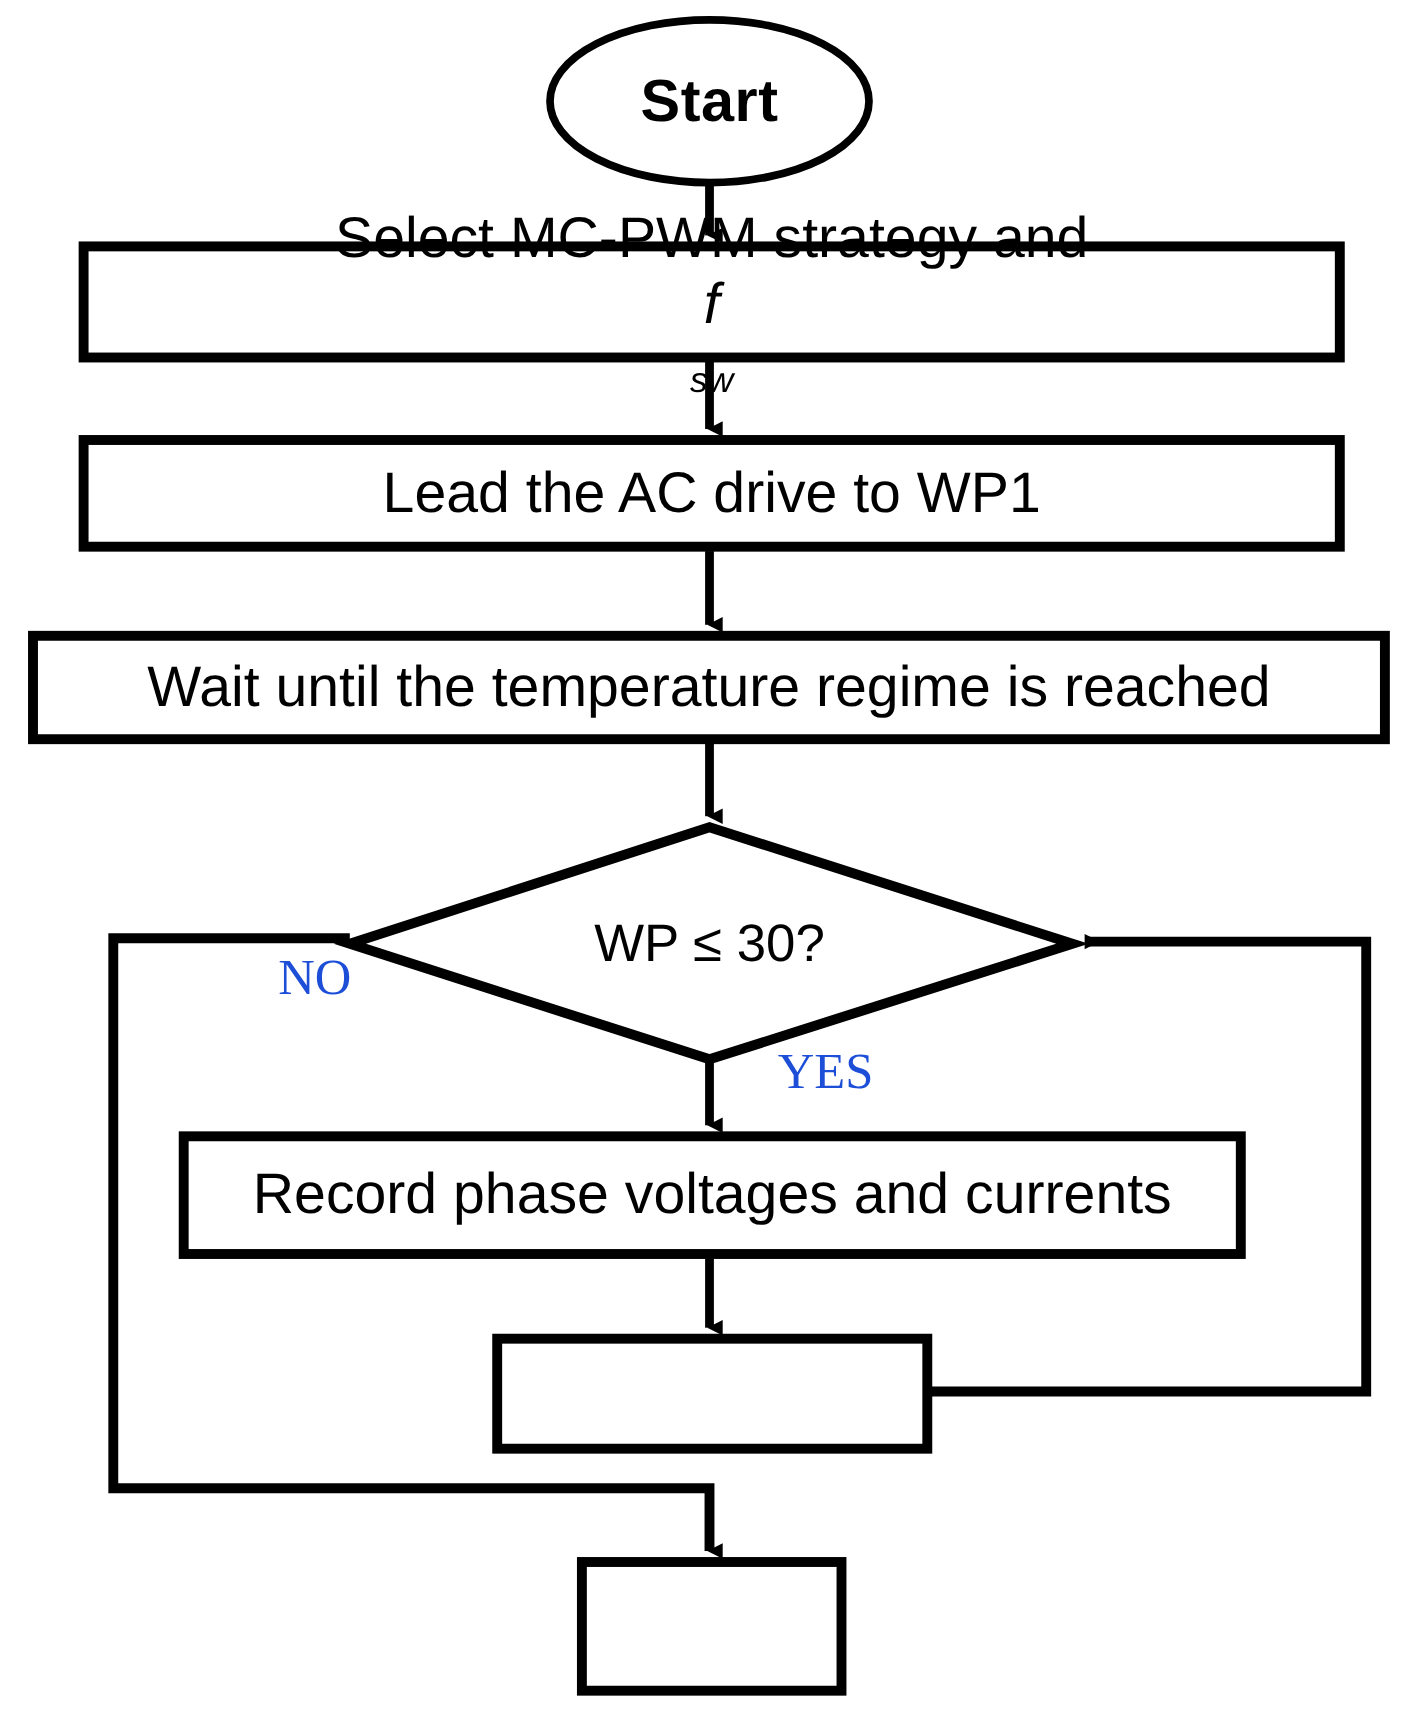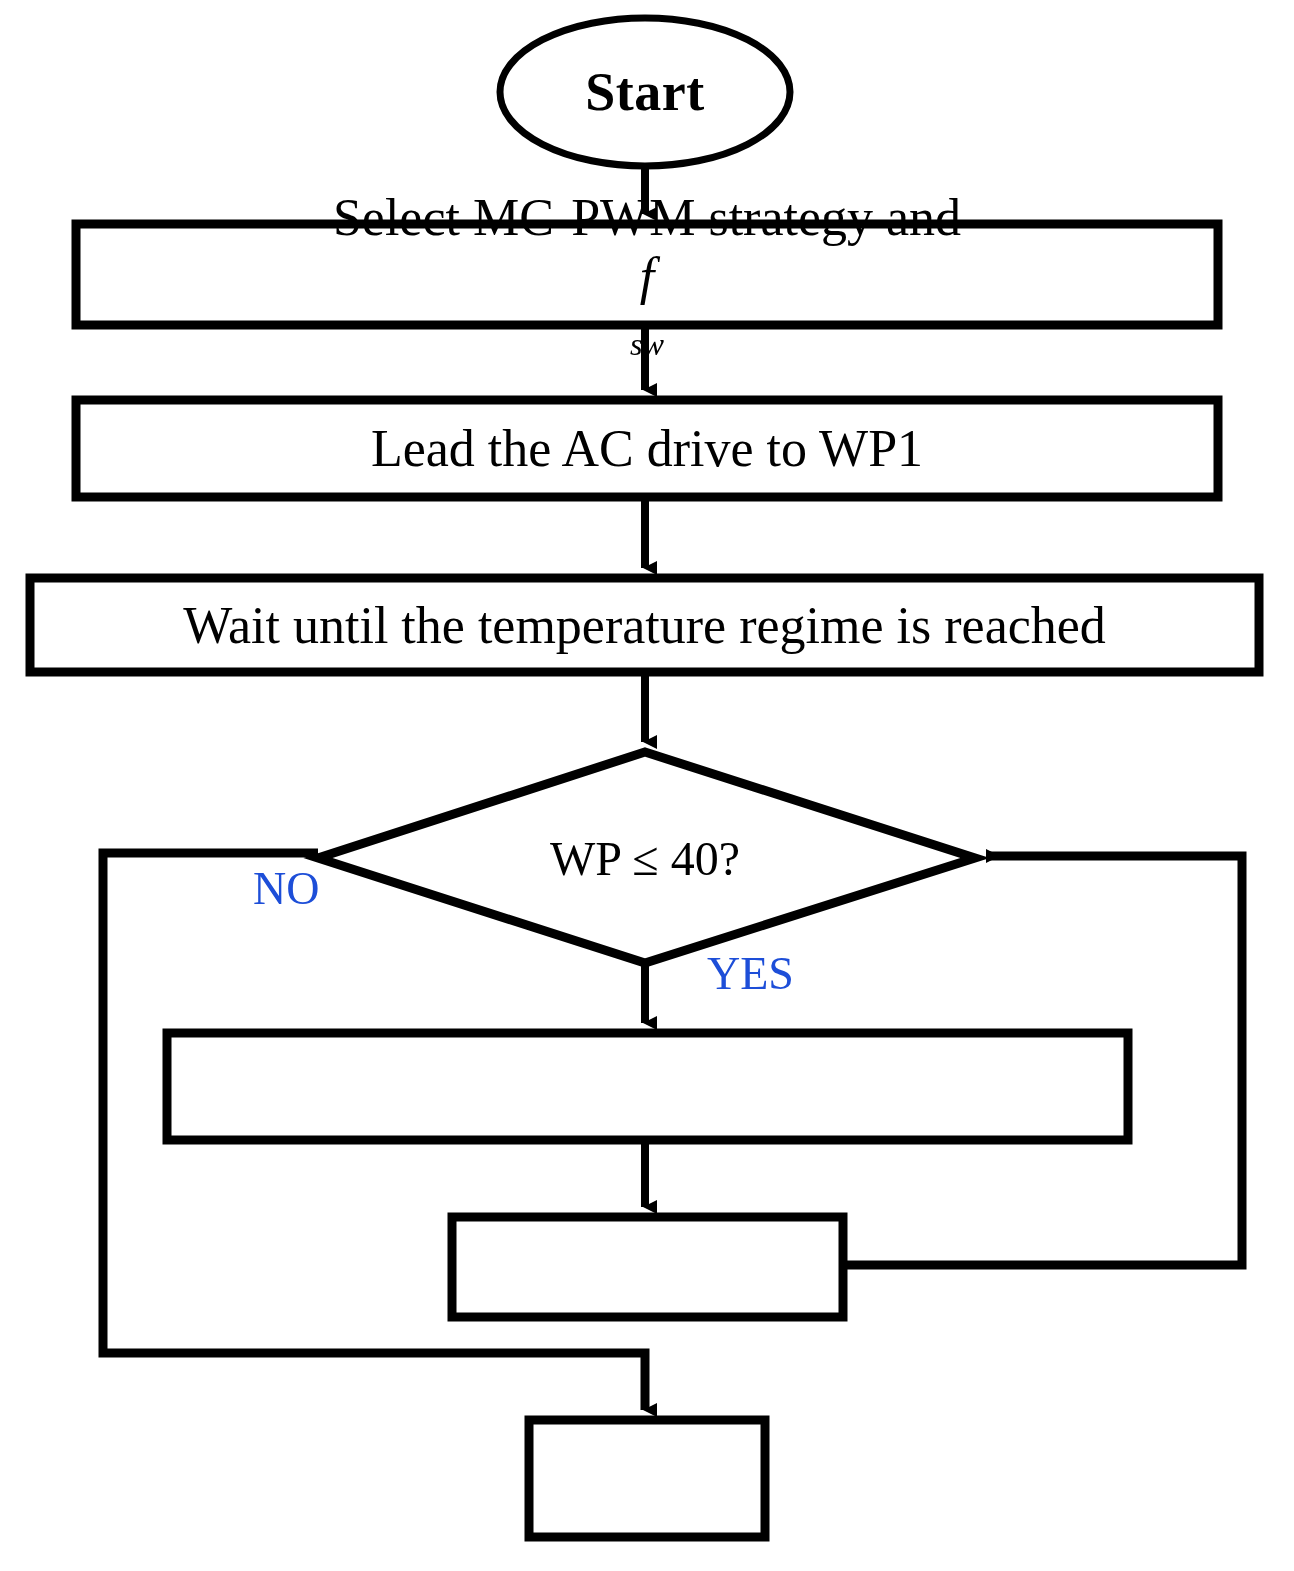--- a/index.html
+++ b/index.html
@@ -25,21 +25,21 @@
     width: 1294px;
     height: 1571px;
   }
   .node-text {
     position: absolute;
     display: flex;
     align-items: center;
     justify-content: center;
     text-align: center;
     color: #000000;
-    font-family: Liberation Serif, serif;
+    font-family: Liberation Sans, sans-serif;
     white-space: nowrap;
     pointer-events: none;
   }
   .t-start {
     font-weight: bold;
     font-size: 54px;
     letter-spacing: 0.5px;
   }
   .t-process {
     font-weight: normal;
@@ -127,22 +127,23 @@
   <div class="node-text t-process" style="left:76px; top:229px; width:1142px; height:92px;">
       <span>Select MC-PWM strategy and </span>
       <span class="ital">f</span>
       <span class="sub">sw</span>
     </div>
 
   <div class="node-text t-process" style="left:76px; top:402px; width:1142px; height:92px;">Lead the AC drive to WP1</div>
 
   <div class="node-text t-process" style="left:30px; top:580px; width:1229px; height:90px;">Wait until the temperature regime is reached</div>
 
-  <div class="node-text t-decision" style="left:445px; top:832px; width:400px; height:52px;">WP ≤ 40?</div>
+  <div class="node-text t-decision" style="left:445px; top:832px; width:400px; height:52px;">WP ≤ 30?</div>
 
+  <div class="node-text t-process" style="left:167px; top:1036px; width:961px; height:100px;">Record phase voltages and currents</div>
 
 
 
   <div class="edge-label" style="left:253px; top:862px;">NO</div>
 
   <div class="edge-label" style="left:707px; top:947px;">YES</div>
 
 </div>
 
 </body></html>

